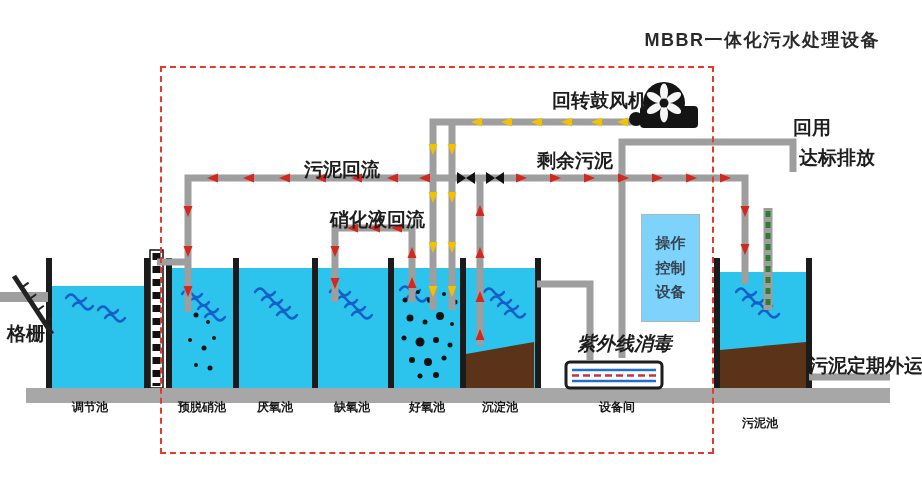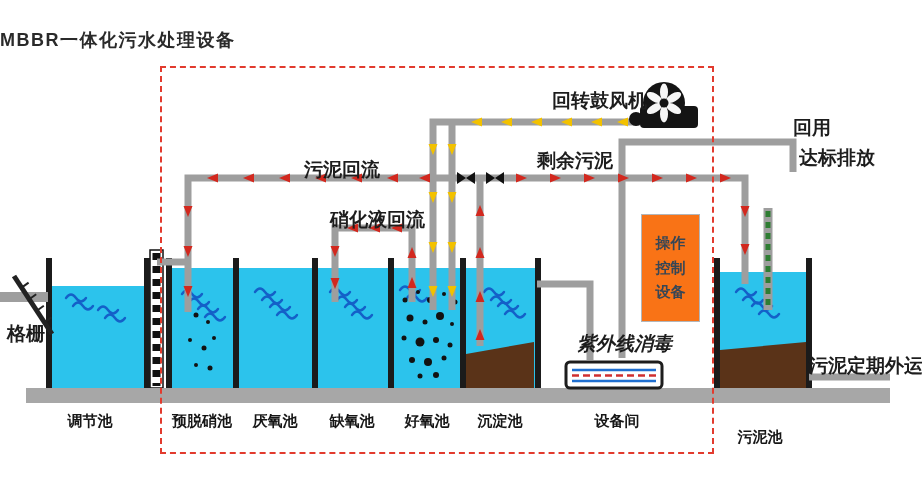--- a/index.html
+++ b/index.html
@@ -1,27 +1,27 @@
 <!DOCTYPE html>
 <html><head>
 <meta charset="utf-8">
 <style>
   html,body{margin:0;padding:0;background:#ffffff;font-family:"Liberation Sans","DejaVu Sans",sans-serif;}
   #stage{position:relative;width:922px;height:479px;background:#fff;overflow:hidden;}
   #diagram-svg{position:absolute;left:0;top:0;}
   .lbl{position:absolute;color:#1d1d1d;font-size:19px;font-weight:600;white-space:nowrap;line-height:1.2;}
-  .title{position:absolute;left:0;top:28px;width:880px;text-align:left;font-size:18px;font-weight:700;
+  .title{position:absolute;left:0;top:28px;width:880px;text-align:right;font-size:18px;font-weight:700;
          letter-spacing:1.5px;color:#2a2a2a;}
   .frame{position:absolute;left:160px;top:66px;width:550px;height:384px;border:2px dashed #e23b2e;
          pointer-events:none;}
-  .tl{position:absolute;top:412px;transform:translateX(-50%);font-size:15px;font-weight:700;color:#161616;
+  .tl{position:absolute;top:399px;transform:translateX(-50%);font-size:12px;font-weight:700;color:#161616;
       white-space:nowrap;}
   .wrap{white-space:normal;word-break:break-all;}
   .supernatant{width:80px;line-height:1.35;font-weight:700;}
-  .control-box{position:absolute;left:641px;top:214px;width:57px;height:106px;background:#f97316;
+  .control-box{position:absolute;left:641px;top:214px;width:57px;height:106px;background:#7dd3fc;
                border:1px solid #b2b6ba;display:flex;align-items:center;justify-content:center;}
   .control-box span{display:block;width:34px;text-align:center;font-size:15px;font-weight:700;
                     color:#374655;line-height:1.65;word-break:break-all;}
 </style>
 </head>
 <body>
 
 <div id="stage">
 
   <svg id="diagram-svg" width="922" height="479" viewBox="0 0 922 479">

